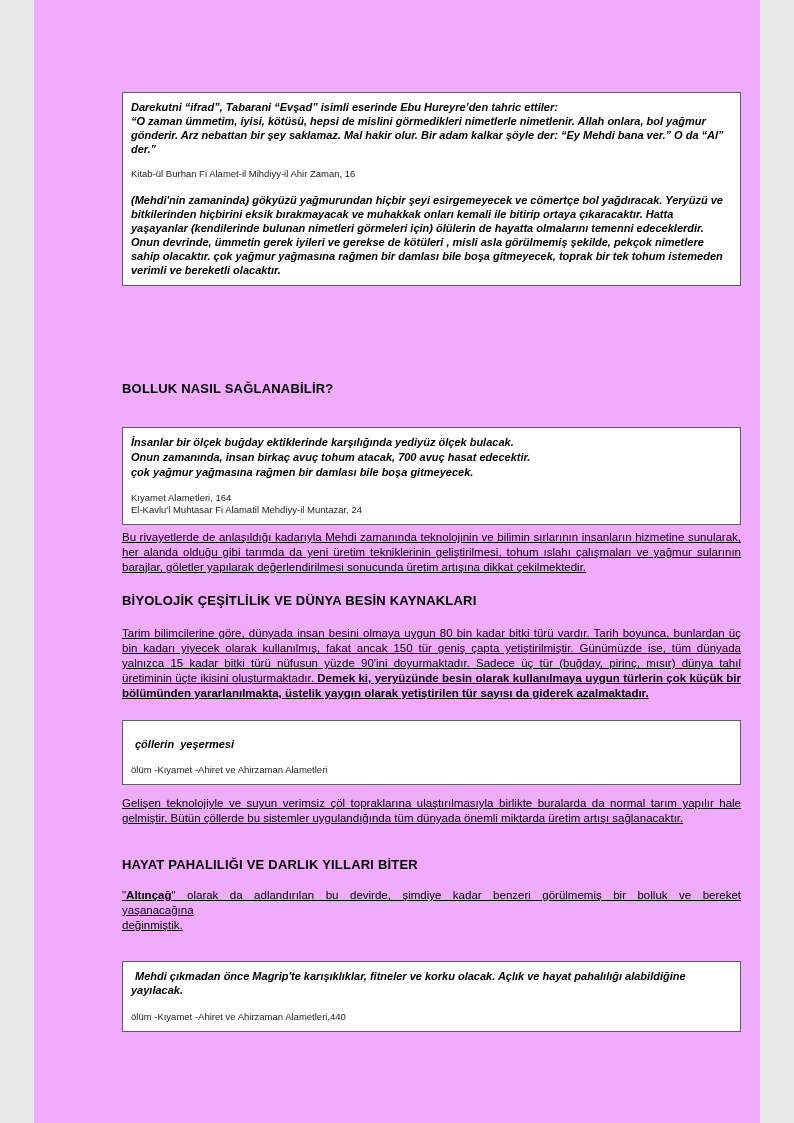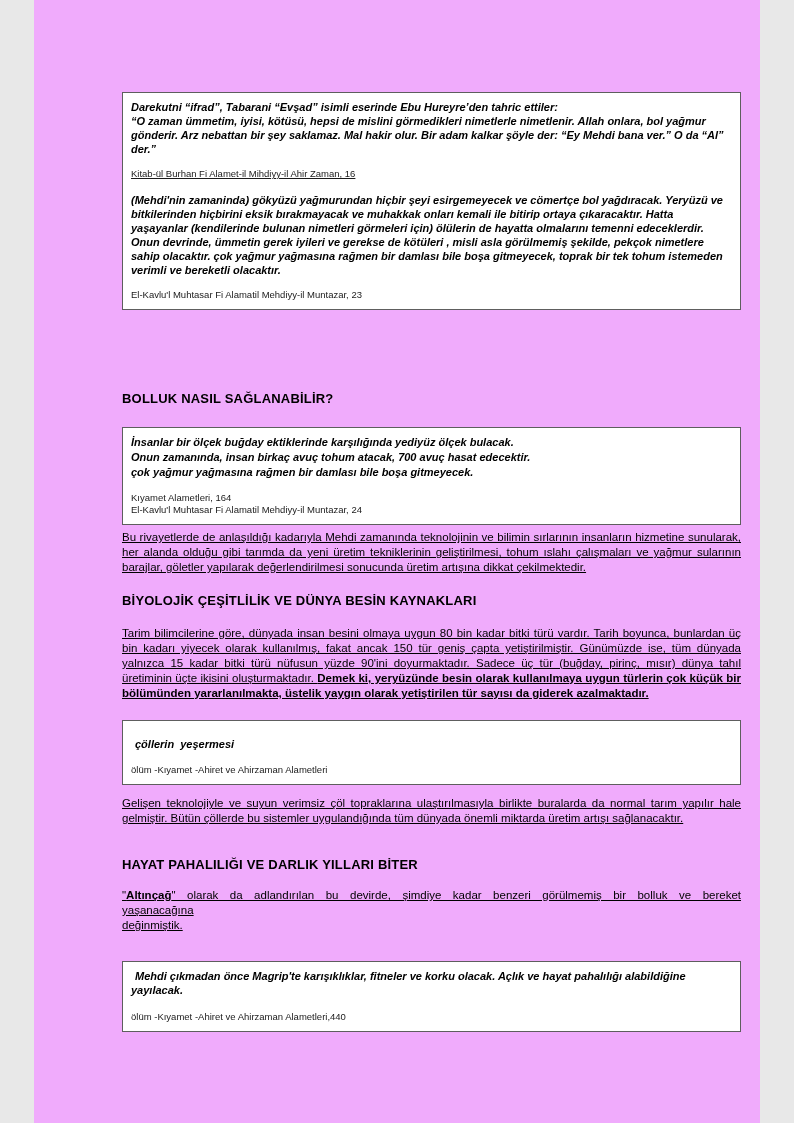--- a/index.html
+++ b/index.html
@@ -23,21 +23,21 @@
     font-weight:bold; font-style:italic;
     font-size:11px; line-height:14px;
     white-space:normal;
   }
   .q.pre { white-space:pre-wrap; }
   .src {
     font-size:9.5px; line-height:12px;
     font-weight:normal; font-style:normal;
     color:#1a1a1a;
   }
-  .src-gap { margin-bottom:13px;text-decoration:underline; }
+  .src-gap { margin-bottom:13px; }
 
   .heading {
     font-size:13px; font-weight:bold;
     letter-spacing:0.2px;
   }
   .body-p {
     font-size:11.5px; line-height:15px;
     text-align:justify;
     text-decoration:underline;
   }
@@ -54,24 +54,23 @@
 <div class="page">
 
   <div class="abs quote-box" style="top:92px;">
     <div class="q">
       <div>Darekutni “ifrad”, Tabarani “Evşad” isimli eserinde Ebu Hureyre’den tahric ettiler:</div>
       <div>“O zaman ümmetim, iyisi, kötüsü, hepsi de mislini görmedikleri nimetlerle nimetlenir. Allah onlara, bol yağmur gönderir. Arz nebattan bir şey saklamaz. Mal hakir olur. Bir adam kalkar şöyle der: “Ey Mehdi bana ver.” O da “Al” der.”</div>
     </div>
     <div class="src mt12 src-gap">Kitab-ül Burhan Fi Alamet-il Mihdiyy-il Ahir Zaman, 16</div>
     <div class="q">(Mehdi'nin zamaninda) gökyüzü yağmurundan hiçbir şeyi esirgemeyecek ve cömertçe bol yağdıracak. Yeryüzü ve bitkilerinden hiçbirini eksik bırakmayacak ve muhakkak onları kemali ile bitirip ortaya çıkaracaktır. Hatta yaşayanlar (kendilerinde bulunan nimetleri görmeleri için) ölülerin de hayatta olmalarını temenni edeceklerdir.</div>
     <div class="q">Onun devrinde, ümmetin gerek iyileri ve gerekse de kötüleri , misli asla görülmemiş şekilde, pekçok nimetlere sahip olacaktır. çok yağmur yağmasına rağmen bir damlası bile boşa gitmeyecek, toprak bir tek tohum istemeden verimli ve bereketli olacaktır.</div>
-    <div class="src mt12">El-Kavlu'l Muhtasar Fi Alamatil Mehdiyy-il Muntazar, 23</div>
   </div>
 
-  <div class="abs heading" style="top:391px;">BOLLUK NASIL SAĞLANABİLİR?</div>
+  <div class="abs heading" style="top:381px;">BOLLUK NASIL SAĞLANABİLİR?</div>
 
   <div class="abs quote-box" style="top:427px;">
     <div class="q" style="line-height:15px;">
       <div>İnsanlar bir ölçek buğday ektiklerinde karşılığında yediyüz ölçek bulacak.</div>
       <div>Onun zamanında, insan birkaç avuç tohum atacak, 700 avuç hasat edecektir.</div>
       <div>çok yağmur yağmasına rağmen bir damlası bile boşa gitmeyecek.</div>
     </div>
     <div class="src mt12">Kıyamet Alametleri, 164</div>
     <div class="src">El-Kavlu'l Muhtasar Fi Alamatil Mehdiyy-il Muntazar, 24</div>
   </div>

